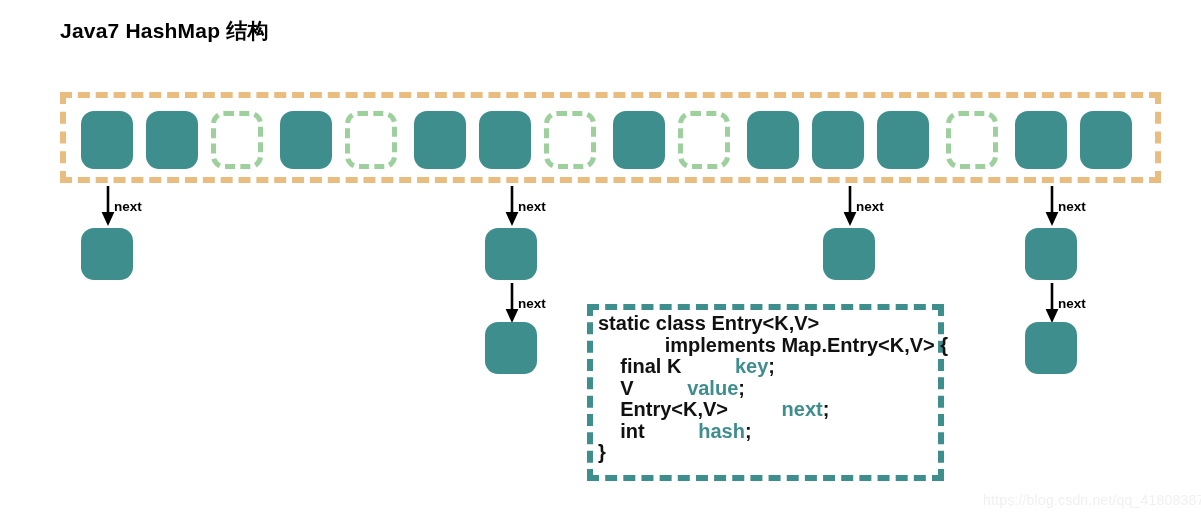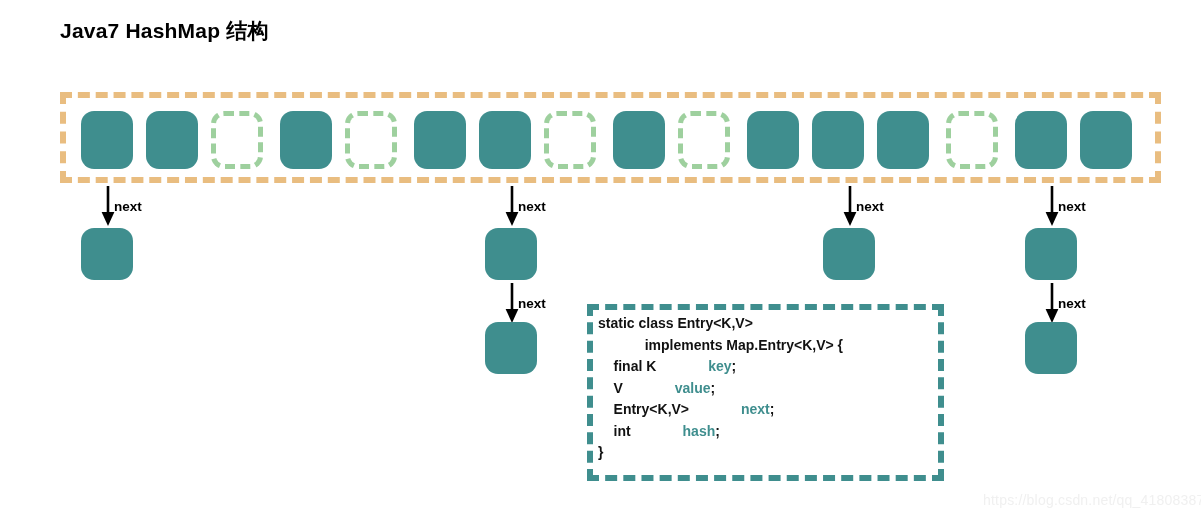--- a/index.html
+++ b/index.html
@@ -100,21 +100,21 @@
     height: 177px;
     box-sizing: border-box;
     border: 6px dashed #3f8e8e;
     background: #ffffff;
   }
   .code-text {
     position: absolute;
     left: 570px;
     top: 313px;
     width: 340px;
-    font-size: 14px;
+    font-size: 20px;
     font-weight: bold;
     color: #111111;
     line-height: 21.5px;
     white-space: pre;
   }
   .code-line {
     white-space: pre;
   }
   .kw-teal {
     color: #3f8e8e;

